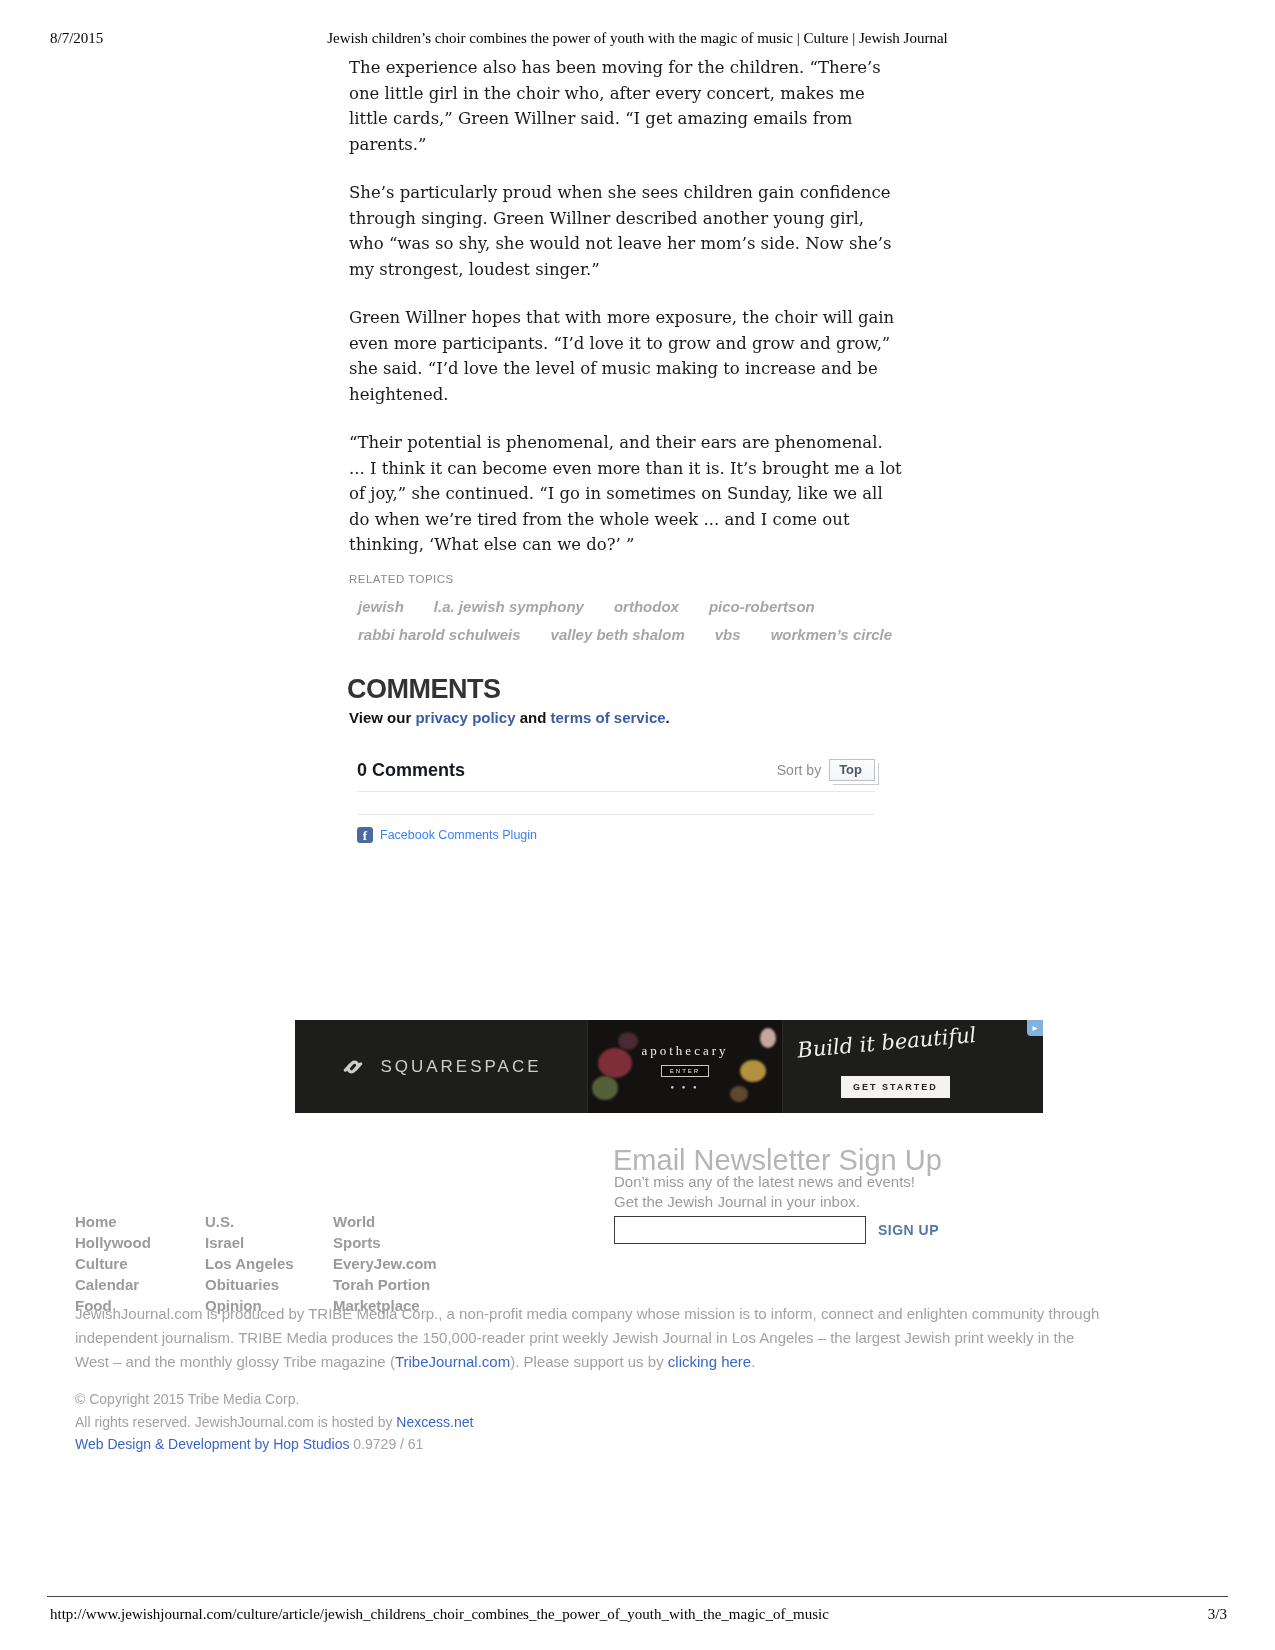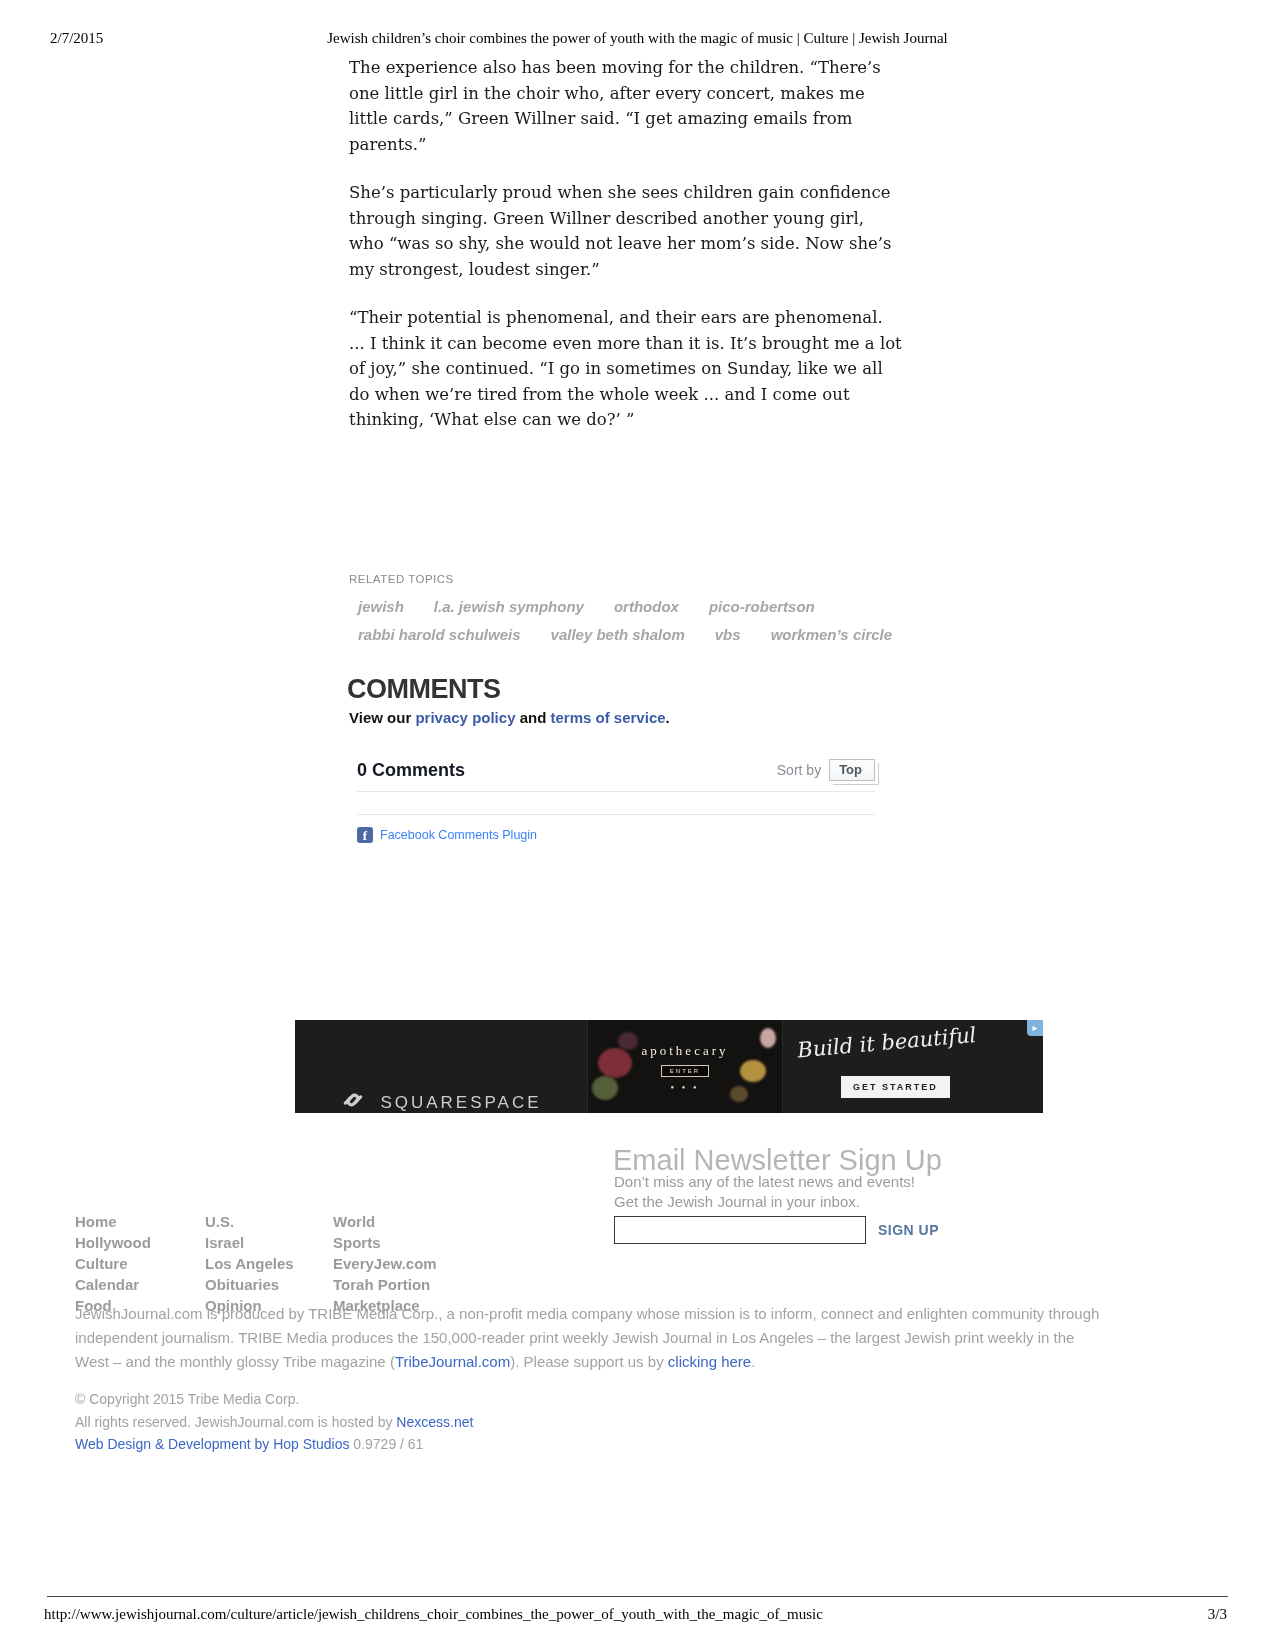--- a/index.html
+++ b/index.html
@@ -9,21 +9,21 @@
     background:#fff; overflow:hidden;
     font-family:"Liberation Sans", sans-serif;
   }
   .abs { position:absolute; }
 
   
   .print-text { font-family:"Liberation Serif", serif; font-size:15px; color:#000; }
   .print-title { left:0; right:0; top:30px; text-align:center; }
   .print-date { left:50px; top:30px; }
   .print-rule { left:47px; right:47px; top:1596px; border-top:1px solid #444; }
-  .print-url { left:44px; top:1606px; }
+  .print-url { left:50px; top:1606px; }
   .print-page { right:48px; top:1606px; }
 
   
   .article { left:349px; top:55px; width:553px; }
   .article p {
     font-family:"DejaVu Serif", serif; font-size:16.5px; line-height:25.5px;
     color:#1a1a1a; margin-bottom:23px;
   }
 
   
@@ -64,21 +64,21 @@
   .fb-plugin { display:flex; align-items:center; gap:7px; margin-top:12px; }
   .fb-logo {
     width:16px; height:16px; background:#4e69a2; border-radius:3px; color:#fff;
     font-family:"Liberation Serif", serif; font-weight:bold; font-size:13px;
     display:flex; align-items:flex-end; justify-content:center; line-height:15px; overflow:hidden;
   }
   .fb-plugin-label { font-size:12.5px; color:#3b82f6; cursor:pointer; }
 
   
   .ad { left:295px; top:1020px; width:748px; height:93px; background:#1d1d1b; display:flex; overflow:hidden; }
-  .ad-left { flex:1; display:flex; align-items:flex-end; justify-content:center; gap:14px; }
+  .ad-left { flex:1; display:flex; align-items:center; justify-content:center; gap:14px; }
   .ad-brand { color:#cdcdcd; font-size:17px; letter-spacing:3px; font-weight:400; }
   .ad-shot {
     flex:0 0 196px; background:#141210; position:relative;
     display:flex; flex-direction:column; align-items:center; justify-content:center;
     border-left:1px solid #2a2a28; border-right:1px solid #2a2a28;
   }
   .ad-shot .blob { position:absolute; border-radius:50%; filter:blur(1px); }
   .ad-site { color:#f3efe8; font-family:"Liberation Serif", serif; font-size:13px; letter-spacing:3px; z-index:2; }
   .ad-enter {
     margin-top:6px; z-index:2; border:1px solid #cfc9bd; color:#e9e4da;
@@ -120,26 +120,27 @@
   .about .blue-link { color:#3b66c4; }
   .copy { left:75px; top:1388px; font-size:14px; color:#a2a2a2; line-height:22.5px; }
   .copy .blue-link { color:#3b66c4;margin-top:40px; }
   .version { color:#a2a2a2; }
 </style>
 </head>
 <body>
 
 <div class="page">
 
-  <div class="abs print-text print-date">2/7/2015</div>
+  <div class="abs print-text print-date">8/7/2015</div>
   <div class="abs print-text print-title">Jewish children’s choir combines the power of youth with the magic of music | Culture | Jewish Journal</div>
 
   <div class="abs article">
     <p>The experience also has been moving for the children. “There’s one little girl in the choir who, after every concert, makes me little cards,” Green Willner said. “I get amazing emails from parents.”</p>
     <p>She’s particularly proud when she sees children gain confidence through singing. Green Willner described another young girl, who “was so shy, she would not leave her mom’s side. Now she’s my strongest, loudest singer.”</p>
+    <p>Green Willner hopes that with more exposure, the choir will gain even more participants. “I’d love it to grow and grow and grow,” she said. “I’d love the level of music making to increase and be heightened.</p>
     <p>“Their potential is phenomenal, and their ears are phenomenal. ... I think it can become even more than it is. It’s brought me a lot of joy,” she continued. “I go in sometimes on Sunday, like we all do when we’re tired from the whole week ... and I come out thinking, ‘What else can we do?’ ”</p>
   </div>
 
   <div class="abs rt-label">RELATED TOPICS</div>
   <div class="abs rt-tags">
     <span>jewish</span>
     <span>l.a. jewish symphony</span>
     <span>orthodox</span>
     <span>pico-robertson</span>
     <span>rabbi harold schulweis</span>

